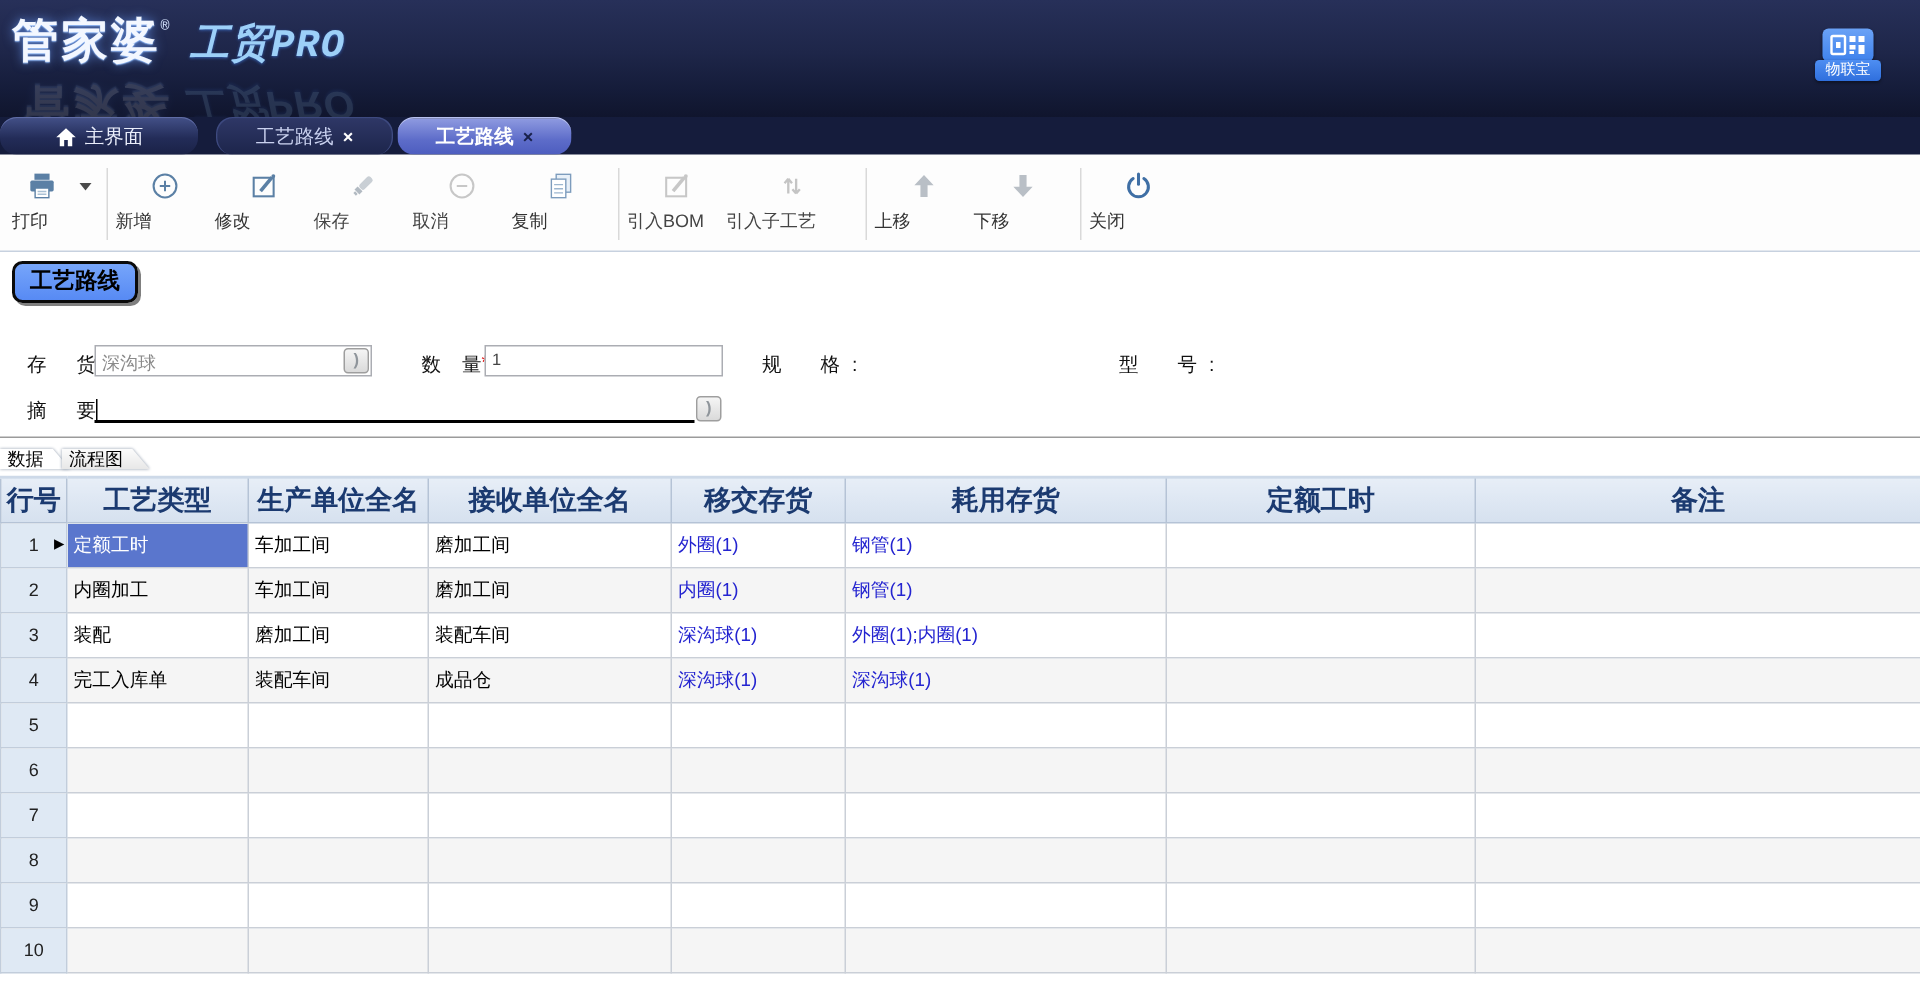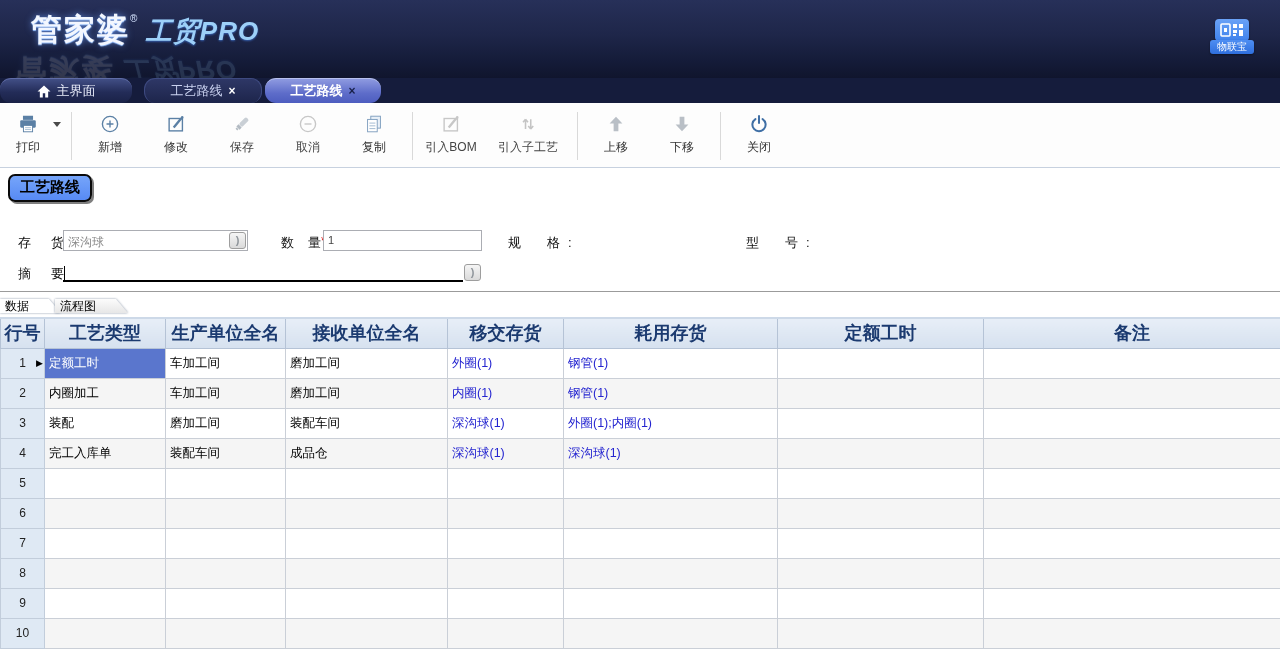--- a/index.html
+++ b/index.html
@@ -3,21 +3,21 @@
 <meta charset="utf-8">
 <style>
   * { margin:0; padding:0; box-sizing:border-box; }
   html,body { background:#fff; }
   body { font-family:"Liberation Sans","DejaVu Sans",sans-serif; }
   .app { position:relative; width:1280px; height:654px; background:#fff; overflow:hidden; }
 
   
   .top-header { position:relative; height:78px;
     background:linear-gradient(180deg,#273059 0%,#1e2649 45%,#141b38 80%,#10152d 100%); }
-  .logo { position:absolute; left:31px; top:14px; white-space:nowrap; line-height:1; }
+  .logo { position:absolute; left:8px; top:14px; white-space:nowrap; line-height:1;font-family:Liberation Mono, monospace; }
   .logo-main { font-size:31px; font-weight:bold; color:#f3f7ff; letter-spacing:2px;
     text-shadow:0 1px 1px #9cc4ff,0 0 7px rgba(110,160,255,.75); }
   .logo-reg { font-size:10px; color:#d6e4ff; vertical-align:top; }
   .logo-sub { font-size:26px; font-weight:bold; font-style:italic; color:#9dd0f8;
     letter-spacing:1px; margin-left:4px; text-shadow:0 1px 2px rgba(60,110,200,.8); }
   .logo-reflect { position:absolute; left:16px; top:50px; transform:scaleY(-1);
     opacity:.15; filter:blur(.4px); pointer-events:none; }
   .iot-badge { position:absolute; right:26px; top:19px; width:44px; text-align:center; cursor:pointer; }
   .iot-qr { width:34px; height:22px; margin:0 auto; border-radius:4px;
     background:linear-gradient(#6aa2f6,#3f82ec); display:flex; align-items:center; justify-content:center;
@@ -36,21 +36,21 @@
     background:linear-gradient(#2e3766,#1d254b); border:1px solid #3e4a80; border-bottom:none; }
   .wtab-plain .tab-close { color:#fff; }
   .wtab-active { width:116px; color:#fff; font-weight:bold;
     background:linear-gradient(#8e9ae0,#5d6cc9 60%,#4d5dbf); border-top:1px solid #b7c0ef; }
   .wtab-active .tab-close { color:#18204a; }
   .tab-close { font-size:12px; font-weight:bold; cursor:pointer; }
 
   
   .toolbar { height:65px; background:#fdfdfd; border-bottom:1px solid #c7d1df;
     display:flex; align-items:flex-start; padding:9px 0 0 6px; }
-  .tbtn { width:66px; text-align:center; cursor:pointer; }
+  .tbtn { width:66px; text-align:left; cursor:pointer; }
   .tbtn .ic { height:24px; display:flex; align-items:center; justify-content:center; }
   .tbtn .lb { margin-top:3px; font-size:12px; color:#333; white-space:nowrap; }
   .tbtn.disabled .lb { color:#444; }
   .tbtn.wide { width:88px; }
   .tb-print { width:40px; margin-left:2px; }
   .caret-box { width:18px; padding-top:10px; cursor:pointer; }
   .caret { width:0; height:0; margin:0 auto; border-left:4px solid transparent;
     border-right:4px solid transparent; border-top:5px solid #4a4a4a; }
   .vsep { width:1px; height:48px; background:#d9d9d9; margin:0 5px; align-self:flex-start; }
 
@@ -71,21 +71,21 @@
     font-size:11px; font-weight:bold; color:#8f959b;
     background:linear-gradient(#f5f5f5,#dadada); border:1px solid #9e9e9e; border-radius:3px; cursor:pointer; }
   .summary-line { position:absolute; left:63px; top:95px; width:400px; height:19px;
     border-bottom:2px solid #000; cursor:text; }
   .cursor-bar { position:absolute; left:1px; top:3px; width:1px; height:14px; background:#000; }
 
   
   .grid-tabs { position:relative; height:26px; border-top:1px solid #9b9b9b; background:#fff;
     padding:3px 0 0 0; display:flex; }
   .gtab { position:relative; height:23px; font-size:12px; color:#000; line-height:22px;
-    padding:0 32px 0 5px; cursor:pointer;
+    padding:0 18px 0 5px; cursor:pointer;
     clip-path:polygon(0 0,calc(100% - 12px) 0,100% 100%,0 100%);text-align:right; }
   .gtab-wrap { filter:drop-shadow(0 0 1px #8d99ab); }
   .gtab.active { background:#fff; z-index:2; }
   .gtab.idle { background:linear-gradient(#fcfcfc,#e7e7e7); margin-left:-6px; z-index:1; }
 
   
   table.grid { border-collapse:collapse; table-layout:fixed; width:1280px; }
   .grid th { height:30px; background:linear-gradient(#e7eef7,#d6e1ef);
     border:1px solid #b5c3d6; border-top:2px solid #cdd9e8;
     font-size:18px; font-weight:bold; color:#1b3a70; text-align:center; }

